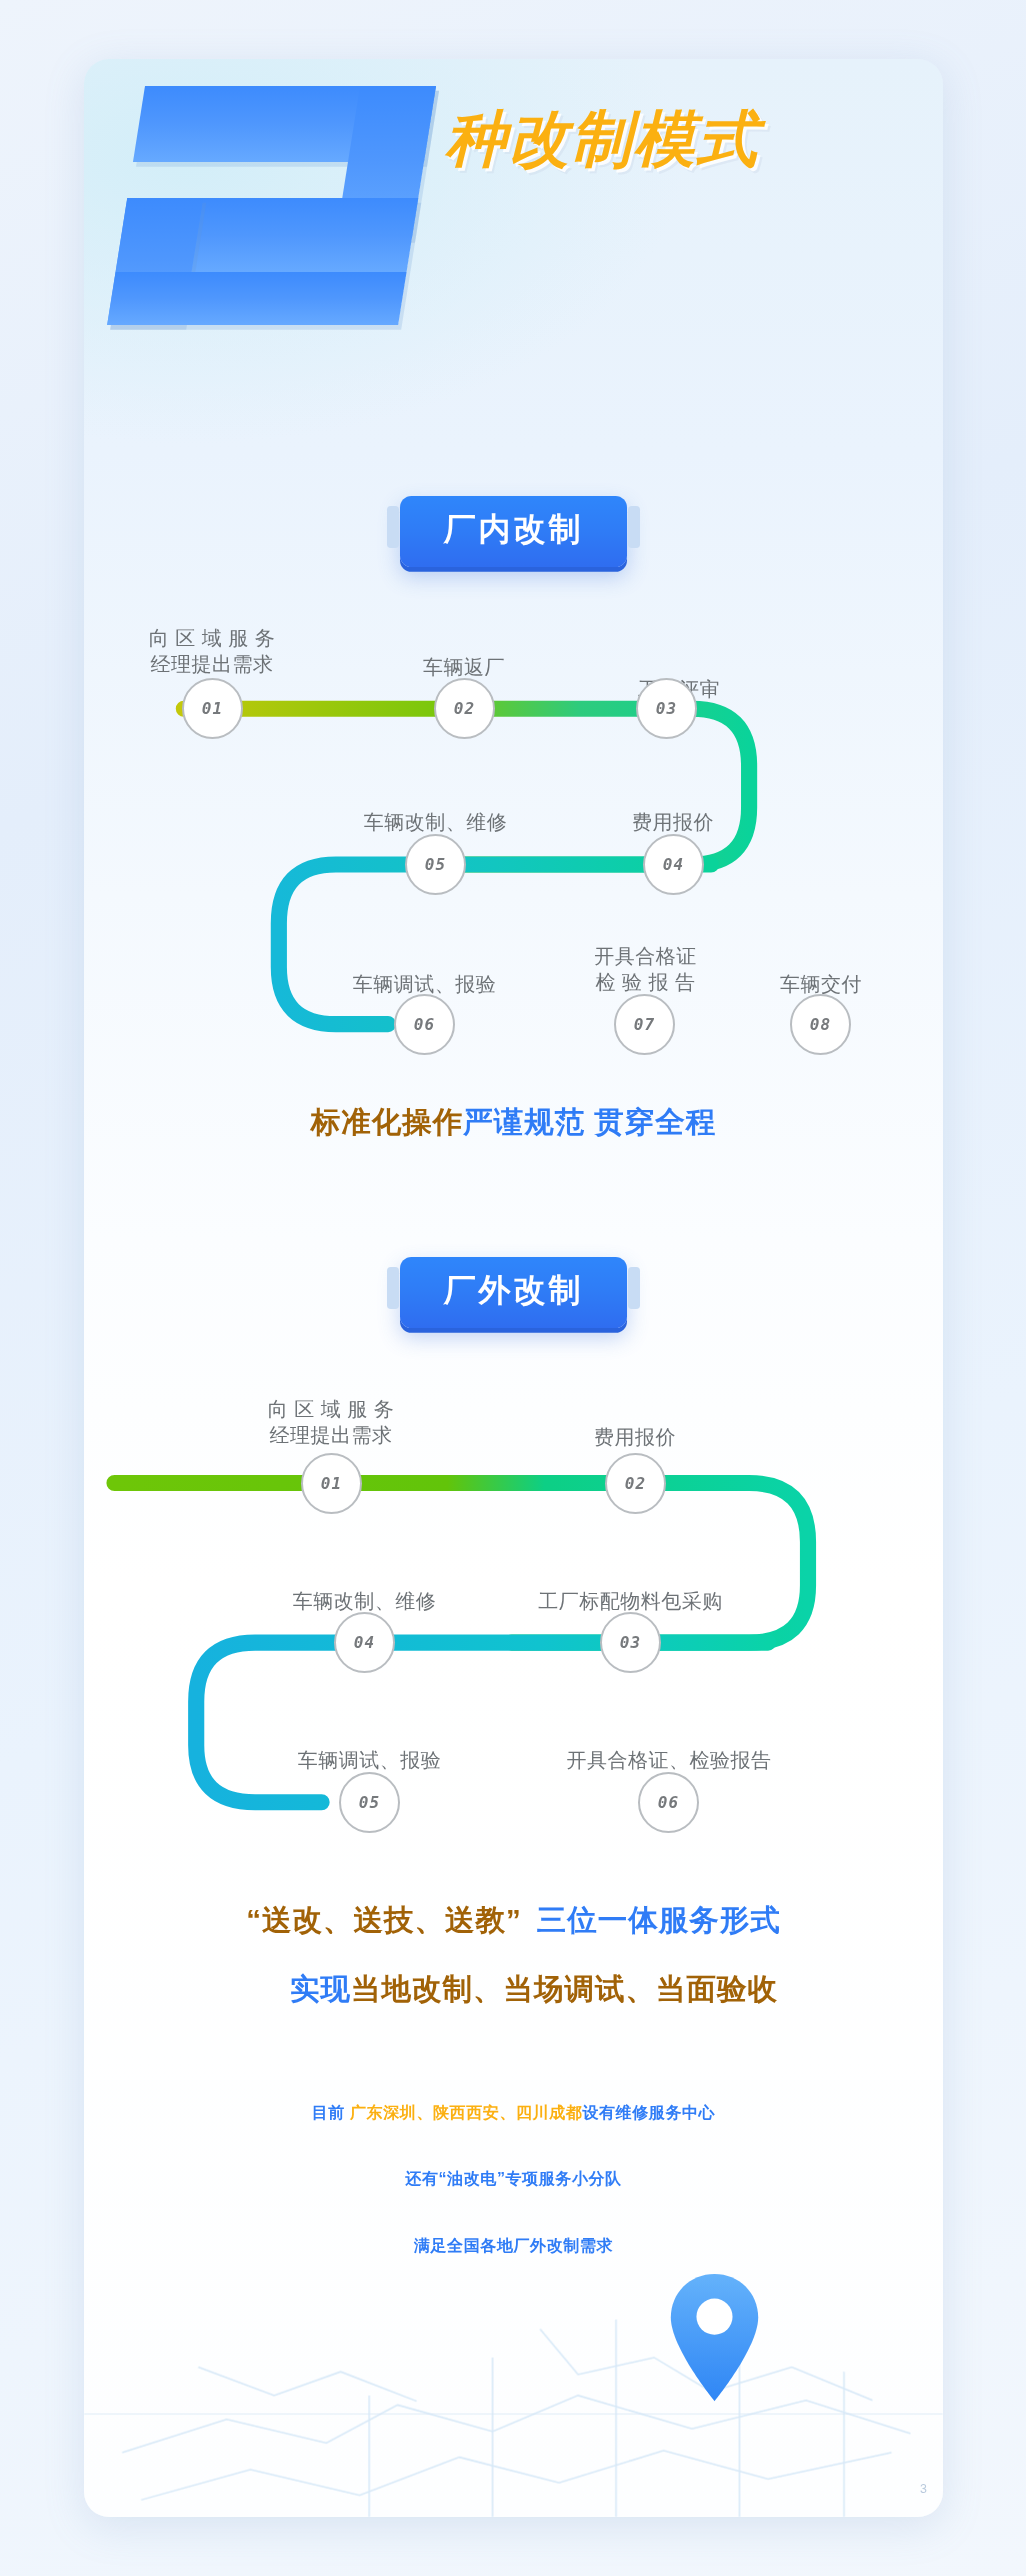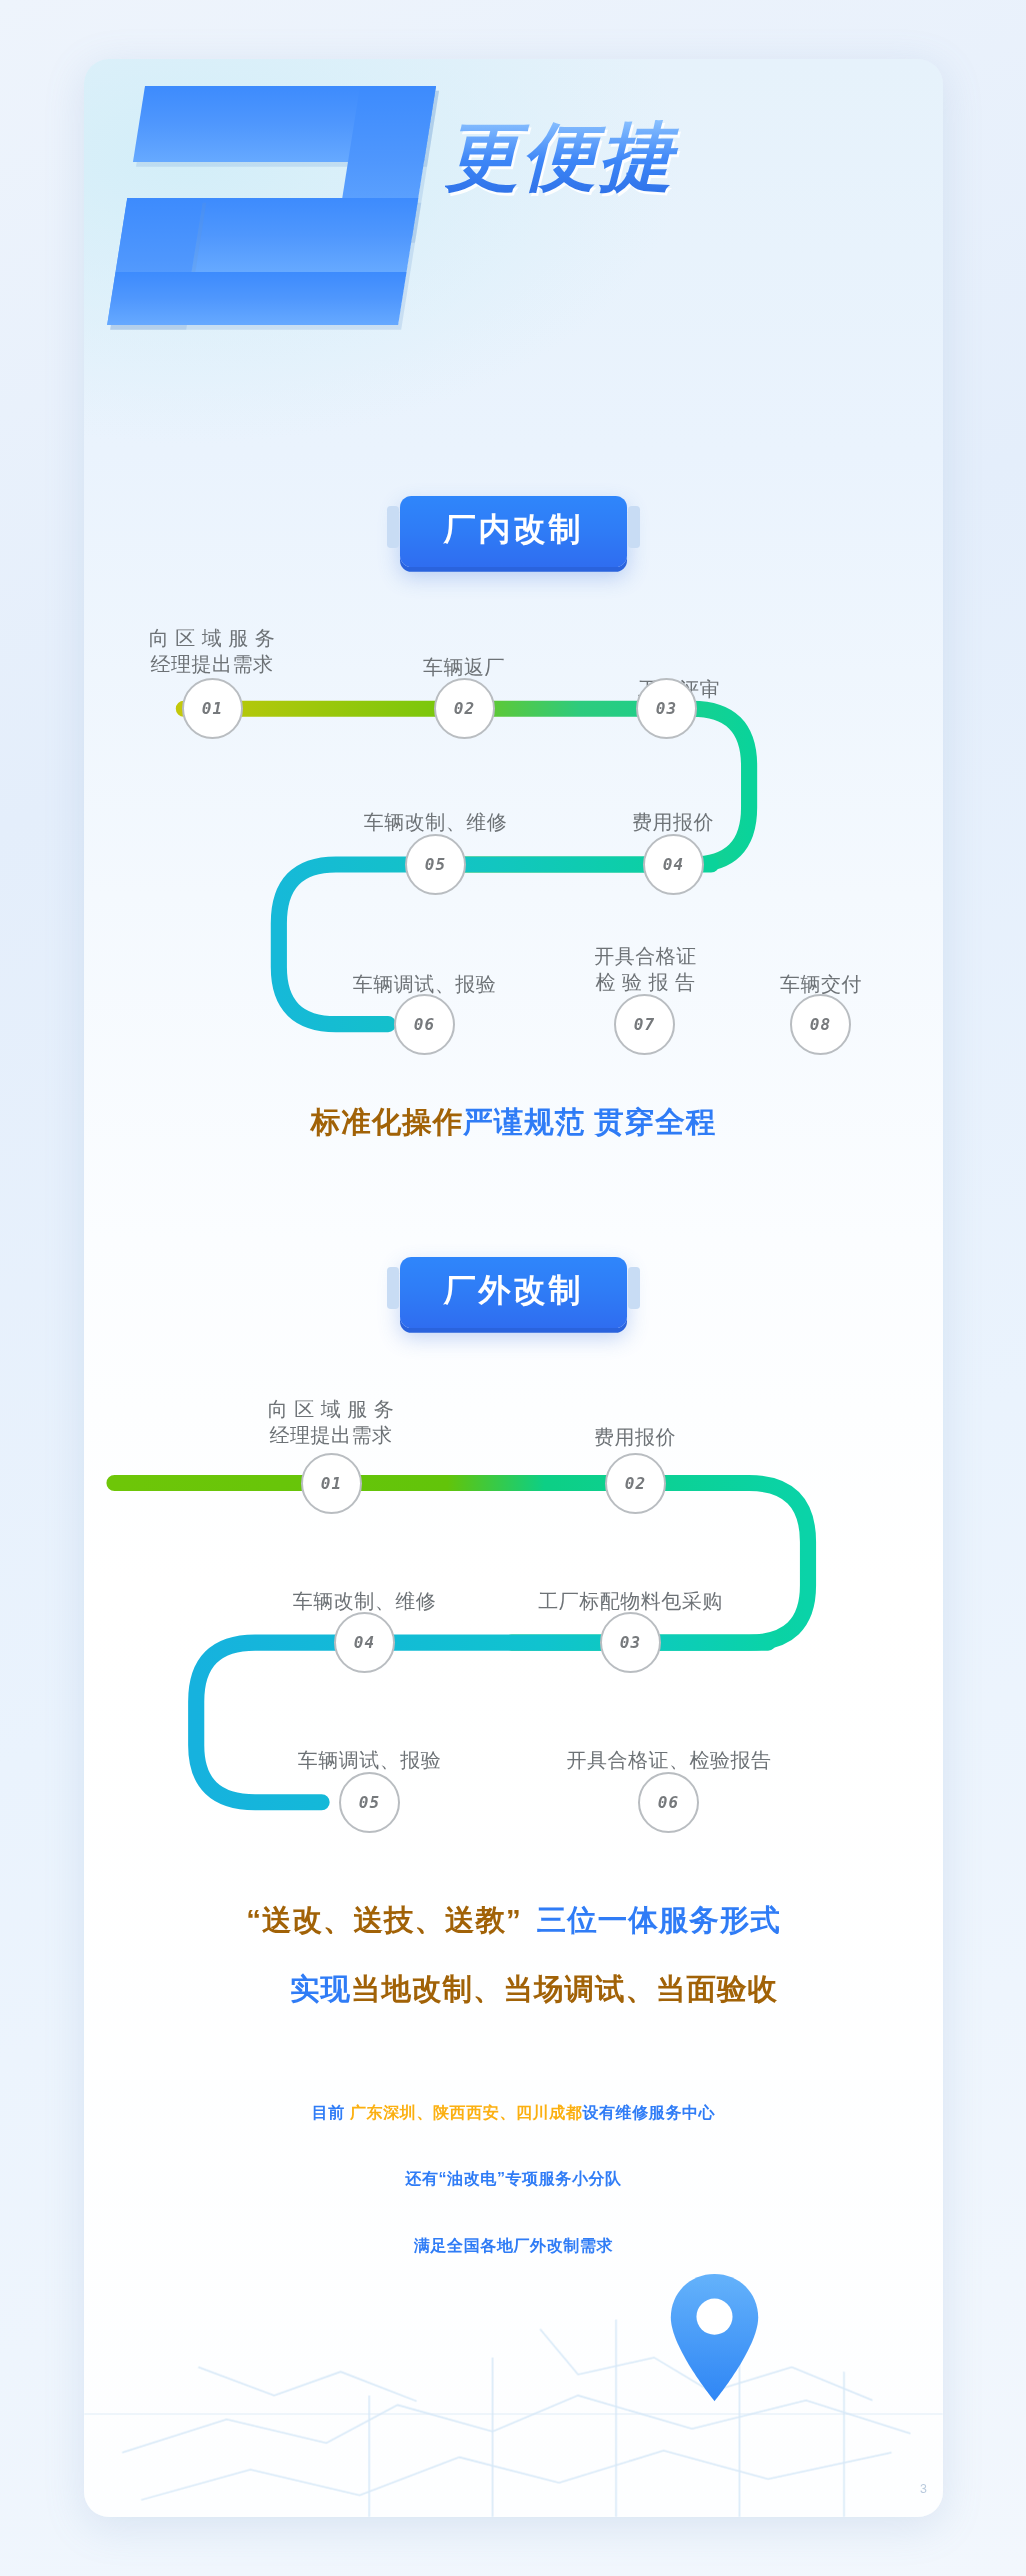--- a/index.html
+++ b/index.html
@@ -203,21 +203,21 @@
 
 <div class="header">
   <div class="bignum">
     <i class="bn-a"></i>
       <i class="bn-b"></i>
       <i class="bn-c"></i>
       <i class="bn-d"></i>
       <i class="bn-e"></i>
   </div>
   <div class="title-right">
-    <div class="title-blue">更便捷</div>
+    <div class="title-orange">种改制模式</div>
   </div>
 </div>
 
 <div class="badge-wrap" style="left:84px; top:496px;">
   <span class="badge">厂内改制</span>
 </div>
 
 <div class="flow" style="top:665px; height:399px;">
   <svg width="859" height="399" viewBox="0 0 904 420">
     <defs>

